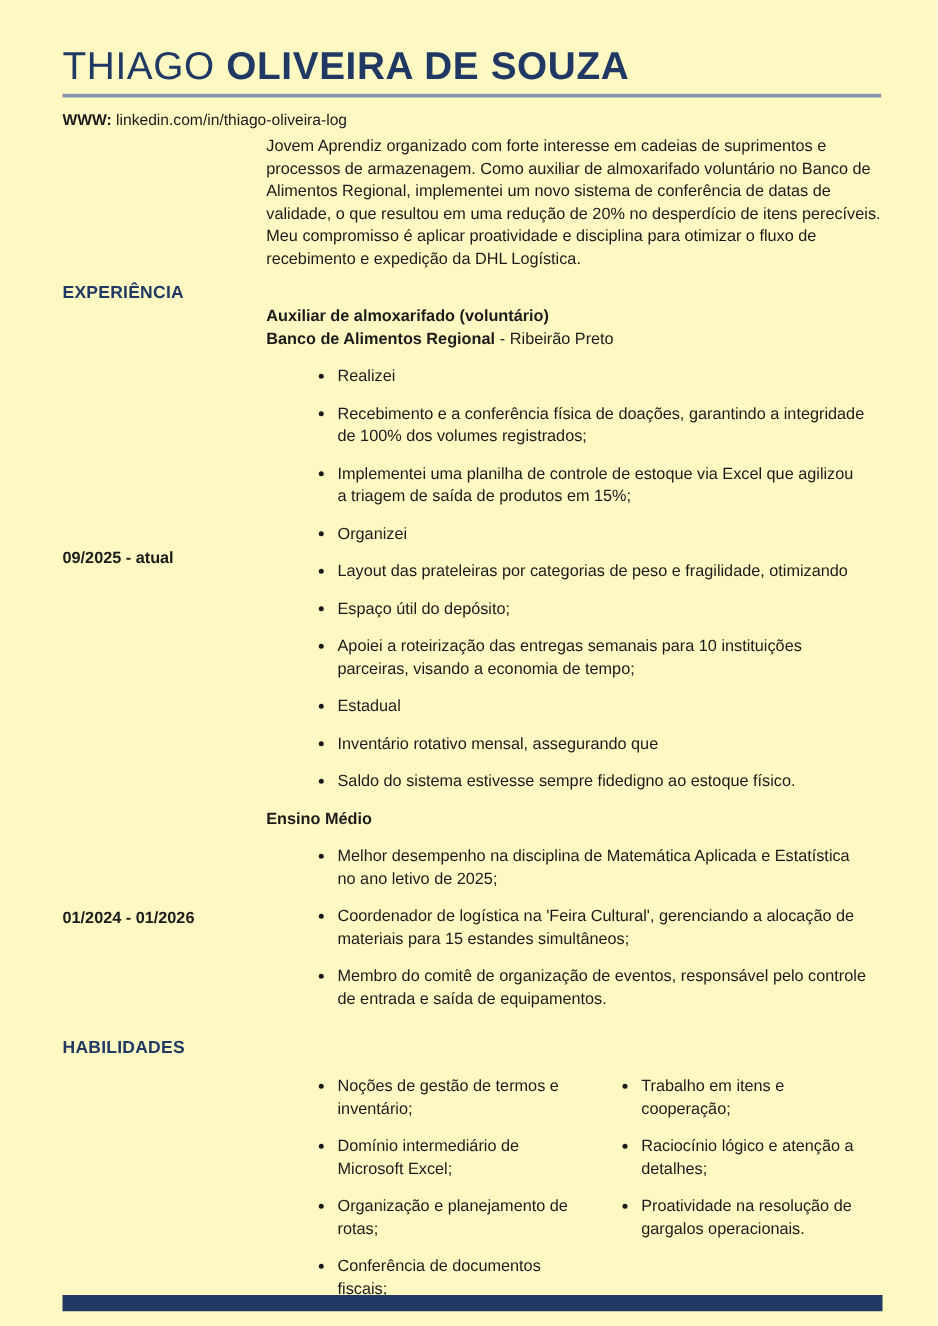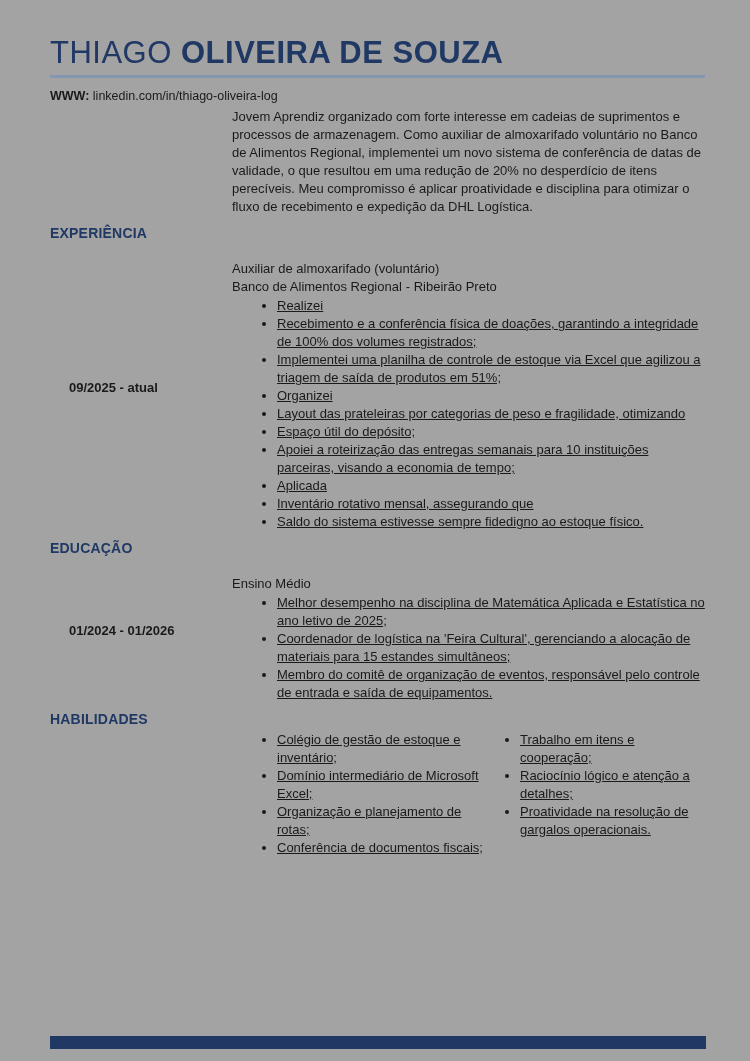--- a/index.html
+++ b/index.html
@@ -2,21 +2,21 @@
 <html lang="pt-BR"><head>
 <meta charset="utf-8">
 <style>
   * { box-sizing: border-box; }
   html, body { margin: 0; padding: 0; background: #ffffff; }
   .page {
     position: relative;
     width: 750px;
     height: 1061px;
     margin: 0 auto;
-    background: #a3a3a3;
+    background: #fef9c3;
     font-family: "Liberation Sans", sans-serif;
     color: #1a1a1a;
     overflow: hidden;
   }
   .content { padding: 36px 45px 0 50px; }
 
   
   h1.name {
     margin: 0;
     font-size: 31px;
@@ -46,32 +46,31 @@
     margin: 9px 0 2px 0;
   }
   .row { display: flex; align-items: center; }
   .left-col {
     flex: 0 0 163px;
     width: 163px;
     font-weight: 700;
     font-size: 13px;
     line-height: 18px;
     padding-top: 1px;
-    margin-left: 19px;
   }
   .main-col { flex: 1 1 auto; font-size: 13px; line-height: 18px; }
   .summary-text { margin: 2px 0 0 0; }
 
-  .job-title { font-weight: 400; margin-top: 16px; }
+  .job-title { font-weight: 700; }
   .org-line { margin-bottom: 1px; }
-  .org-name { font-weight: 400; }
+  .org-name { font-weight: 700; }
   .org-loc { margin-left: 0.3em; }
 
   ul.bullets { margin: 1px 0 0 0; padding-left: 45px; }
-  ul.bullets li { margin: 0; padding: 0; text-decoration: underline; }
+  ul.bullets li { margin: 12px; padding: 0; }
 
   
   .skills-cols { display: flex; }
   .skills-col1 { flex: 0 0 264px; width: 264px; }
   .skills-col2 { flex: 1 1 auto; }
   .skills-col2 ul.bullets { padding-left: 24px; }
 
   
   .footer-bar {
     position: absolute;
@@ -106,35 +105,34 @@
     <section>
       <div class="sec-heading">EXPERIÊNCIA</div>
       <div class="row">
         <div class="left-col">09/2025 - atual</div>
         <div class="main-col">
           <div class="job-title">Auxiliar de almoxarifado (voluntário)</div>
           <div class="org-line"><span class="org-name">Banco de Alimentos Regional</span><span class="org-loc">- Ribeirão Preto</span></div>
           <ul class="bullets">
               <li>Realizei</li>
               <li>Recebimento e a conferência física de doações, garantindo a integridade de 100% dos volumes registrados;</li>
-              <li>Implementei uma planilha de controle de estoque via Excel que agilizou a triagem de saída de produtos em 51%;</li>
+              <li>Implementei uma planilha de controle de estoque via Excel que agilizou a triagem de saída de produtos em 15%;</li>
               <li>Organizei</li>
               <li>Layout das prateleiras por categorias de peso e fragilidade, otimizando</li>
               <li>Espaço útil do depósito;</li>
               <li>Apoiei a roteirização das entregas semanais para 10 instituições parceiras, visando a economia de tempo;</li>
-              <li>Aplicada</li>
+              <li>Estadual</li>
               <li>Inventário rotativo mensal, assegurando que</li>
               <li>Saldo do sistema estivesse sempre fidedigno ao estoque físico.</li>
             </ul>
         </div>
       </div>
     </section>
 
     <section>
-      <div class="sec-heading">EDUCAÇÃO</div>
       <div class="row">
         <div class="left-col">01/2024 - 01/2026</div>
         <div class="main-col">
           <div class="job-title">Ensino Médio</div>
           <ul class="bullets">
               <li>Melhor desempenho na disciplina de Matemática Aplicada e Estatística no ano letivo de 2025;</li>
               <li>Coordenador de logística na 'Feira Cultural', gerenciando a alocação de materiais para 15 estandes simultâneos;</li>
               <li>Membro do comitê de organização de eventos, responsável pelo controle de entrada e saída de equipamentos.</li>
             </ul>
         </div>
@@ -142,21 +140,21 @@
     </section>
 
     <section>
       <div class="sec-heading">HABILIDADES</div>
       <div class="row">
         <div class="left-col"></div>
         <div class="main-col">
           <div class="skills-cols">
             <div class="skills-col1">
               <ul class="bullets">
-                  <li>Colégio de gestão de estoque e inventário;</li>
+                  <li>Noções de gestão de termos e inventário;</li>
                   <li>Domínio intermediário de Microsoft Excel;</li>
                   <li>Organização e planejamento de rotas;</li>
                   <li>Conferência de documentos fiscais;</li>
                 </ul>
             </div>
             <div class="skills-col2">
               <ul class="bullets">
                   <li>Trabalho em itens e cooperação;</li>
                   <li>Raciocínio lógico e atenção a detalhes;</li>
                   <li>Proatividade na resolução de gargalos operacionais.</li>

